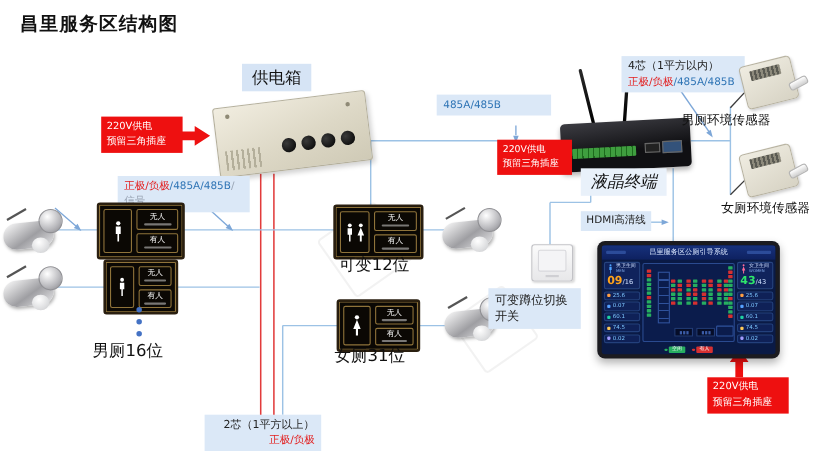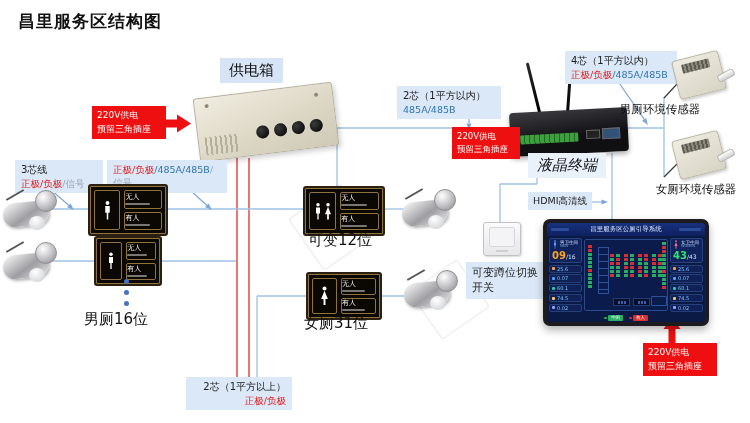--- a/index.html
+++ b/index.html
@@ -39,21 +39,21 @@
     background:radial-gradient(circle at 35% 30%,#fff,#b9b9bd 60%,#85858a);border:1px solid #909094;}
   .lock-dome{position:absolute;left:28px;top:28px;width:16px;height:14px;border-radius:50%;
     background:radial-gradient(circle at 40% 30%,#fff,#d9dadc 70%,#bfc0c2);}
   
   .display{background:#0b0804;border:2px solid #2a1f10;border-radius:3px;
     box-shadow:inset 0 0 0 1px #8f733a;padding:4px;display:flex;gap:4px;box-sizing:border-box;}
   .disp-icon{flex:0 0 36%;border:1px solid #8f733a;border-radius:2px;
     display:flex;align-items:center;justify-content:center;gap:2px;}
   .disp-texts{flex:1;display:flex;flex-direction:column;gap:3px;}
   .disp-cell{flex:1;border:1px solid #8f733a;border-radius:2px;color:#fff;font-size:7px;
-    display:flex;flex-direction:column;align-items:flex-start;justify-content:center;line-height:1;}
+    display:flex;flex-direction:column;align-items:center;justify-content:center;line-height:1;}
   .disp-sub{width:70%;height:2px;background:rgba(255,255,255,.45);margin-top:2px;border-radius:1px;}
   
   .sensor{width:58px;height:48px;}
   .sensor-body{position:absolute;left:5px;top:3px;width:46px;height:38px;
     background:linear-gradient(160deg,#efece1,#d7d3c4);border:1px solid #b9b4a2;border-radius:4px;
     transform:rotate(-14deg);box-shadow:1px 2px 3px rgba(0,0,0,.2);}
   .sensor-grill{position:absolute;left:8px;top:5px;width:28px;height:9px;border-radius:1px;
     background:repeating-linear-gradient(90deg,#5a5a52 0 2px,#8d8a7c 2px 4px);}
   .sensor-probe{position:absolute;right:-12px;bottom:8px;width:16px;height:6px;
     background:linear-gradient(#fff,#cfcfcf);border:1px solid #b5b5b5;border-radius:3px;transform:rotate(-14deg);}
@@ -180,24 +180,20 @@
       <div class="psu-hole" style="left:94px;top:34px;"></div>
       <div class="psu-hole" style="left:112px;top:34px;"></div>
       <div class="psu-vents"></div>
     </div>
   </div>
   <div class="abs redbox" style="left:92px;top:106px;width:64px;">
     <div>220V供电</div>
     <div>预留三角插座</div>
   </div>
 
-  <div class="abs lbl" style="left:15px;top:160px;width:76px;">
-    <div>3芯线</div>
-    <div class="l2"><span class="seg-red">正极/负极</span><span class="seg-gray">/信号</span></div>
-  </div>
   <div class="abs lbl" style="left:107px;top:160px;width:108px;">
     <div class="l2"><span class="seg-red">正极/负极</span><span class="seg-blue">/485A/485B</span><span class="seg-gray">/信号</span></div>
   </div>
 
   <div class="abs lock" style="left:1px;top:188px;">
     <div class="lock-wire"></div>
       <div class="lock-body"></div>
       <div class="lock-knob"></div>
       <div class="lock-dome"></div>
   </div>
@@ -301,21 +297,20 @@
     <div class="dot"></div>
       <div class="dot"></div>
       <div class="dot"></div>
   </div>
 
   <div class="abs big-label" style="left:84px;top:310px;">男厕16位</div>
   <div class="abs big-label" style="left:308px;top:231px;">可变12位</div>
   <div class="abs big-label" style="left:304px;top:314px;">女厕31位</div>
 
   <div class="abs lbl" style="left:397px;top:86px;width:92px;">
-    <div>2芯（1平方以内）</div>
     <div class="l2"><span class="seg-blue">485A/485B</span></div>
   </div>
 
   <div class="abs router">
     <div class="ant" style="left:24px;top:6px;height:52px;transform:rotate(-14deg);"></div>
     <div class="ant" style="left:60px;top:0;height:58px;transform:rotate(4deg);"></div>
     <div class="router-body">
       <div class="router-terminal"></div>
       <div class="router-port" style="left:76px;top:21px;width:12px;height:7px;"></div>
       <div class="router-port" style="left:92px;top:20px;width:16px;height:9px;background:#33527a;"></div>
@@ -348,21 +343,21 @@
   <div class="abs sensor-label" style="left:654px;top:182px;">女厕环境传感器</div>
 
   <div class="abs lbl" style="left:528px;top:192px;padding:2px 5px;">
     <span style="font-size:9.5px;">HDMI高清线</span>
   </div>
 
   <div class="abs switch">
     <div class="switch-plate"></div>
       <div class="switch-slot"></div>
   </div>
-  <div class="abs lbl" style="left:466px;top:262px;width:72px;font-size:11px;">
+  <div class="abs lbl" style="left:444px;top:262px;width:72px;font-size:11px;">
     <span>可变蹲位切换开关</span>
   </div>
 
   <div class="abs monitor">
     <div class="screen">
       <div class="scr-header">
         <div class="hdr-deco" style="left:4px;width:18px;"></div>
         <span>昌里服务区公厕引导系统</span>
         <div class="hdr-deco" style="right:4px;width:22px;"></div>
       </div>

